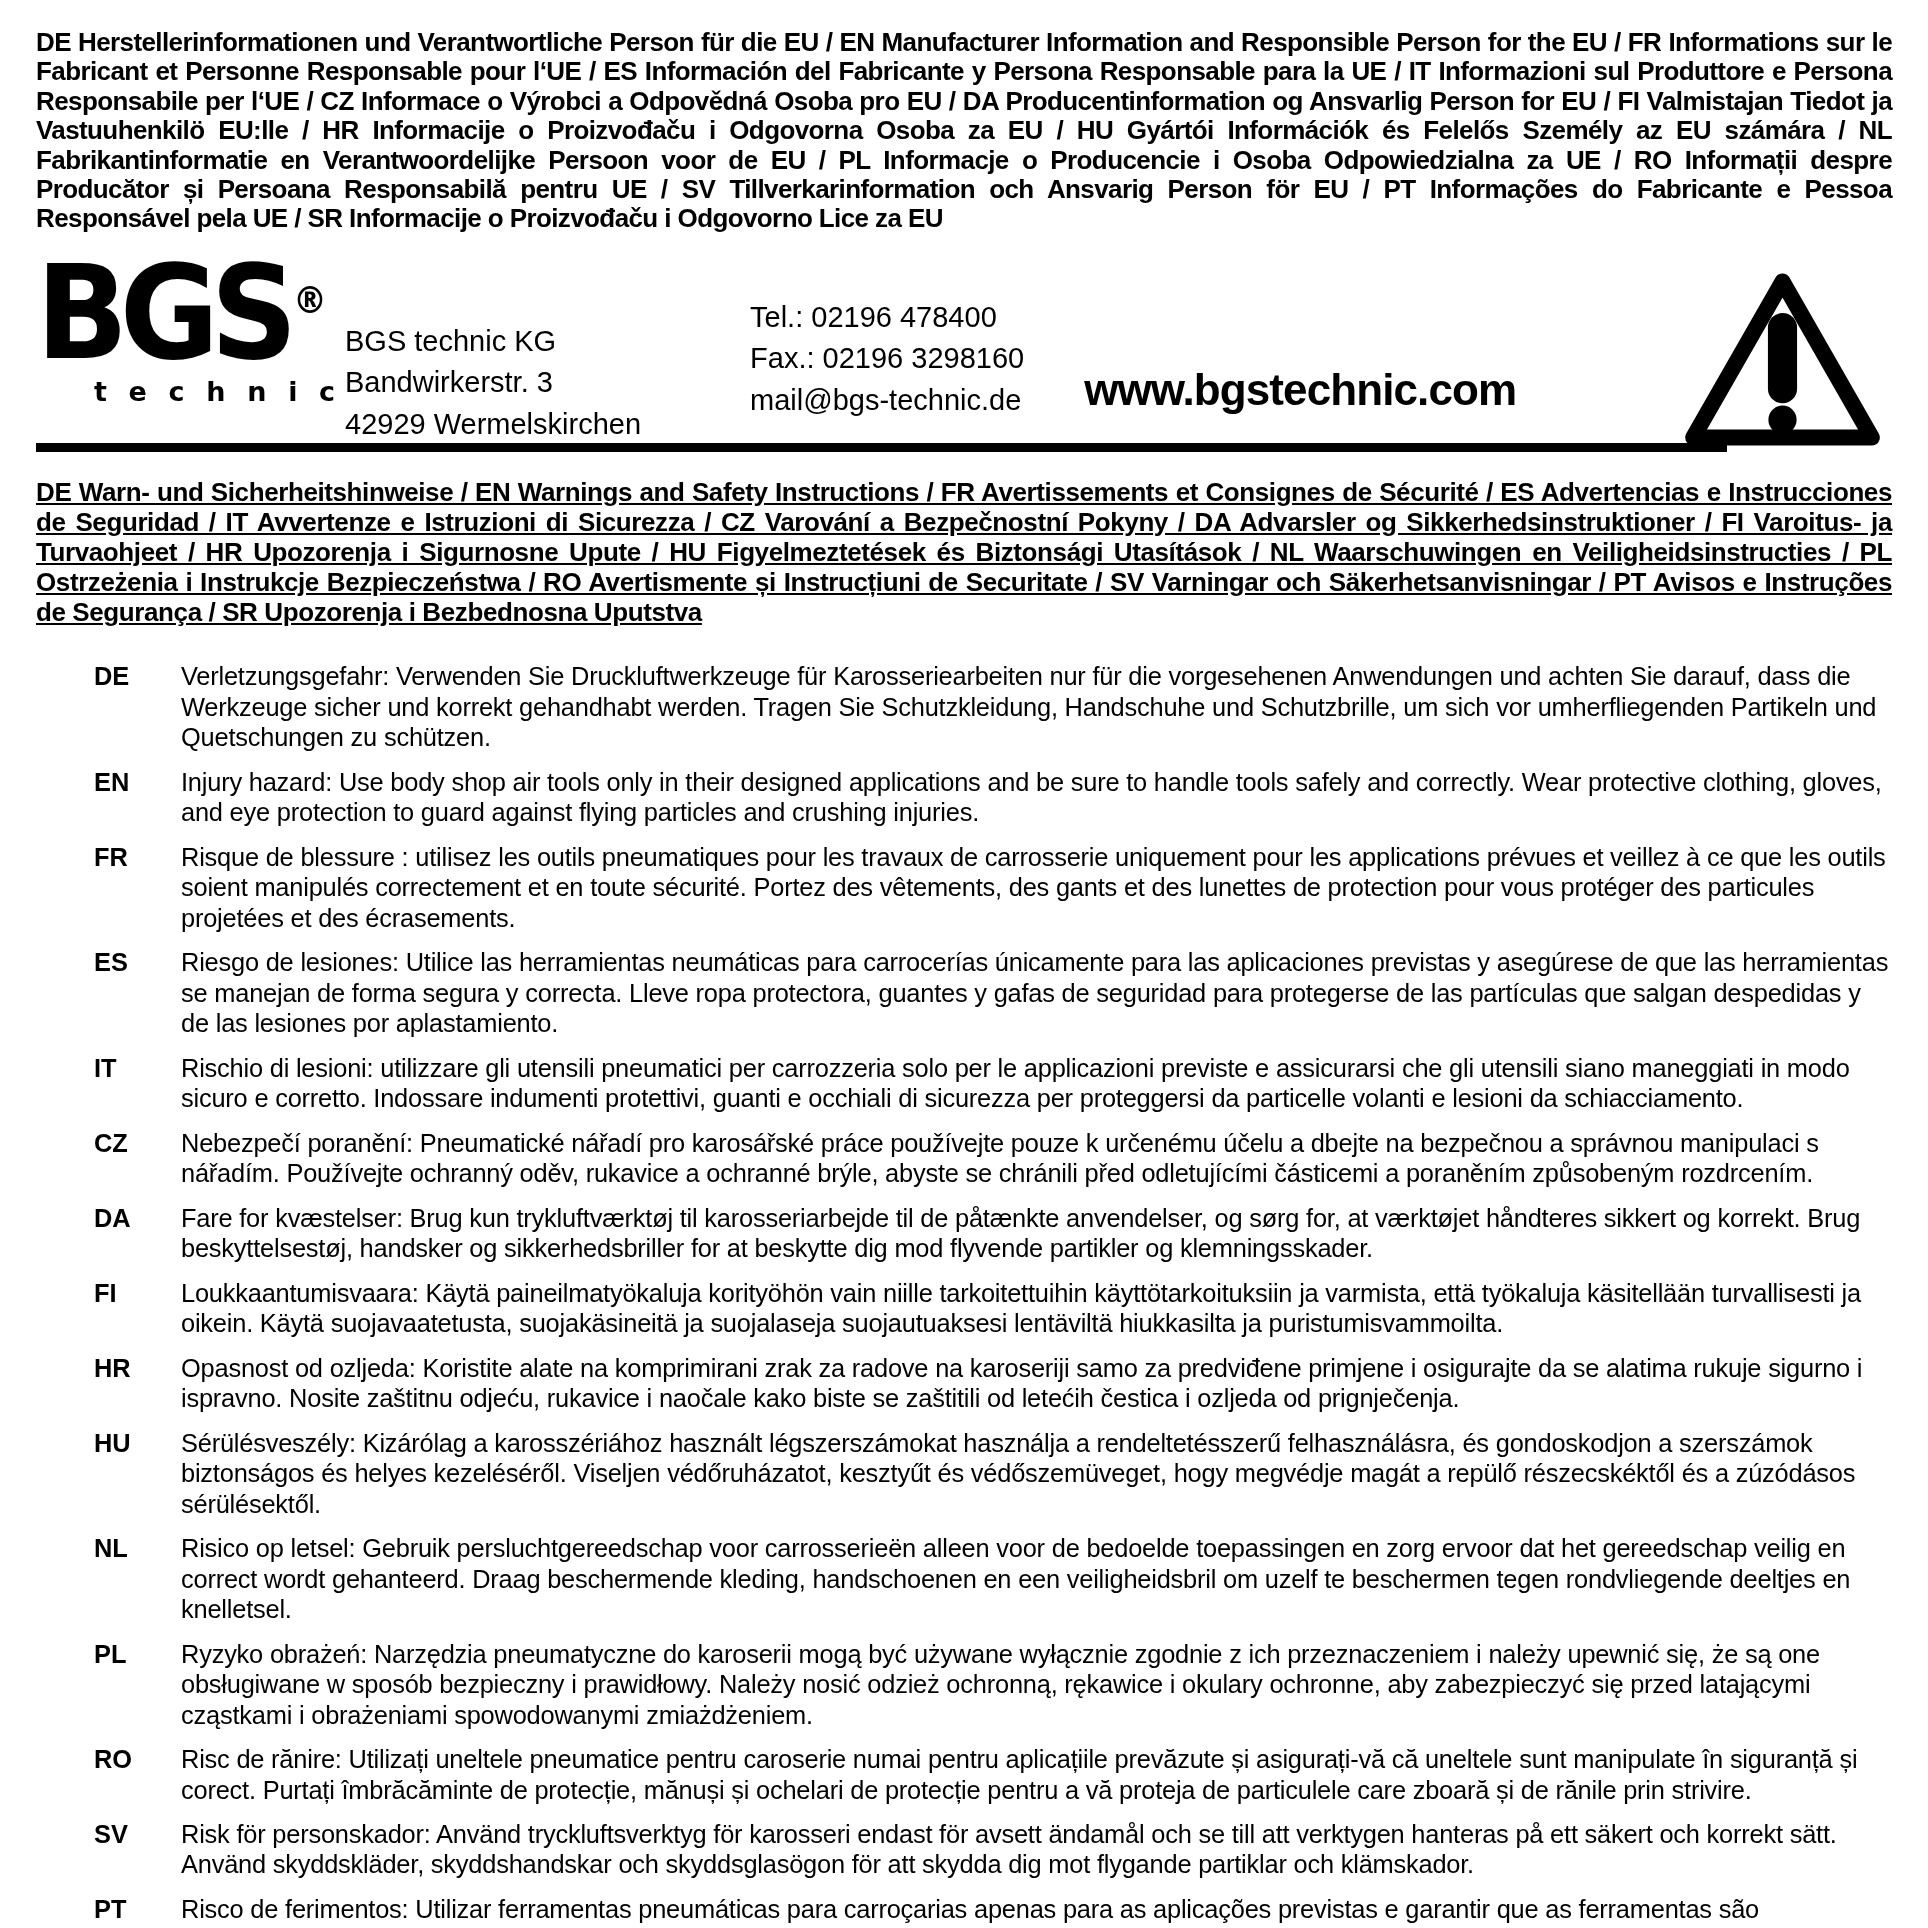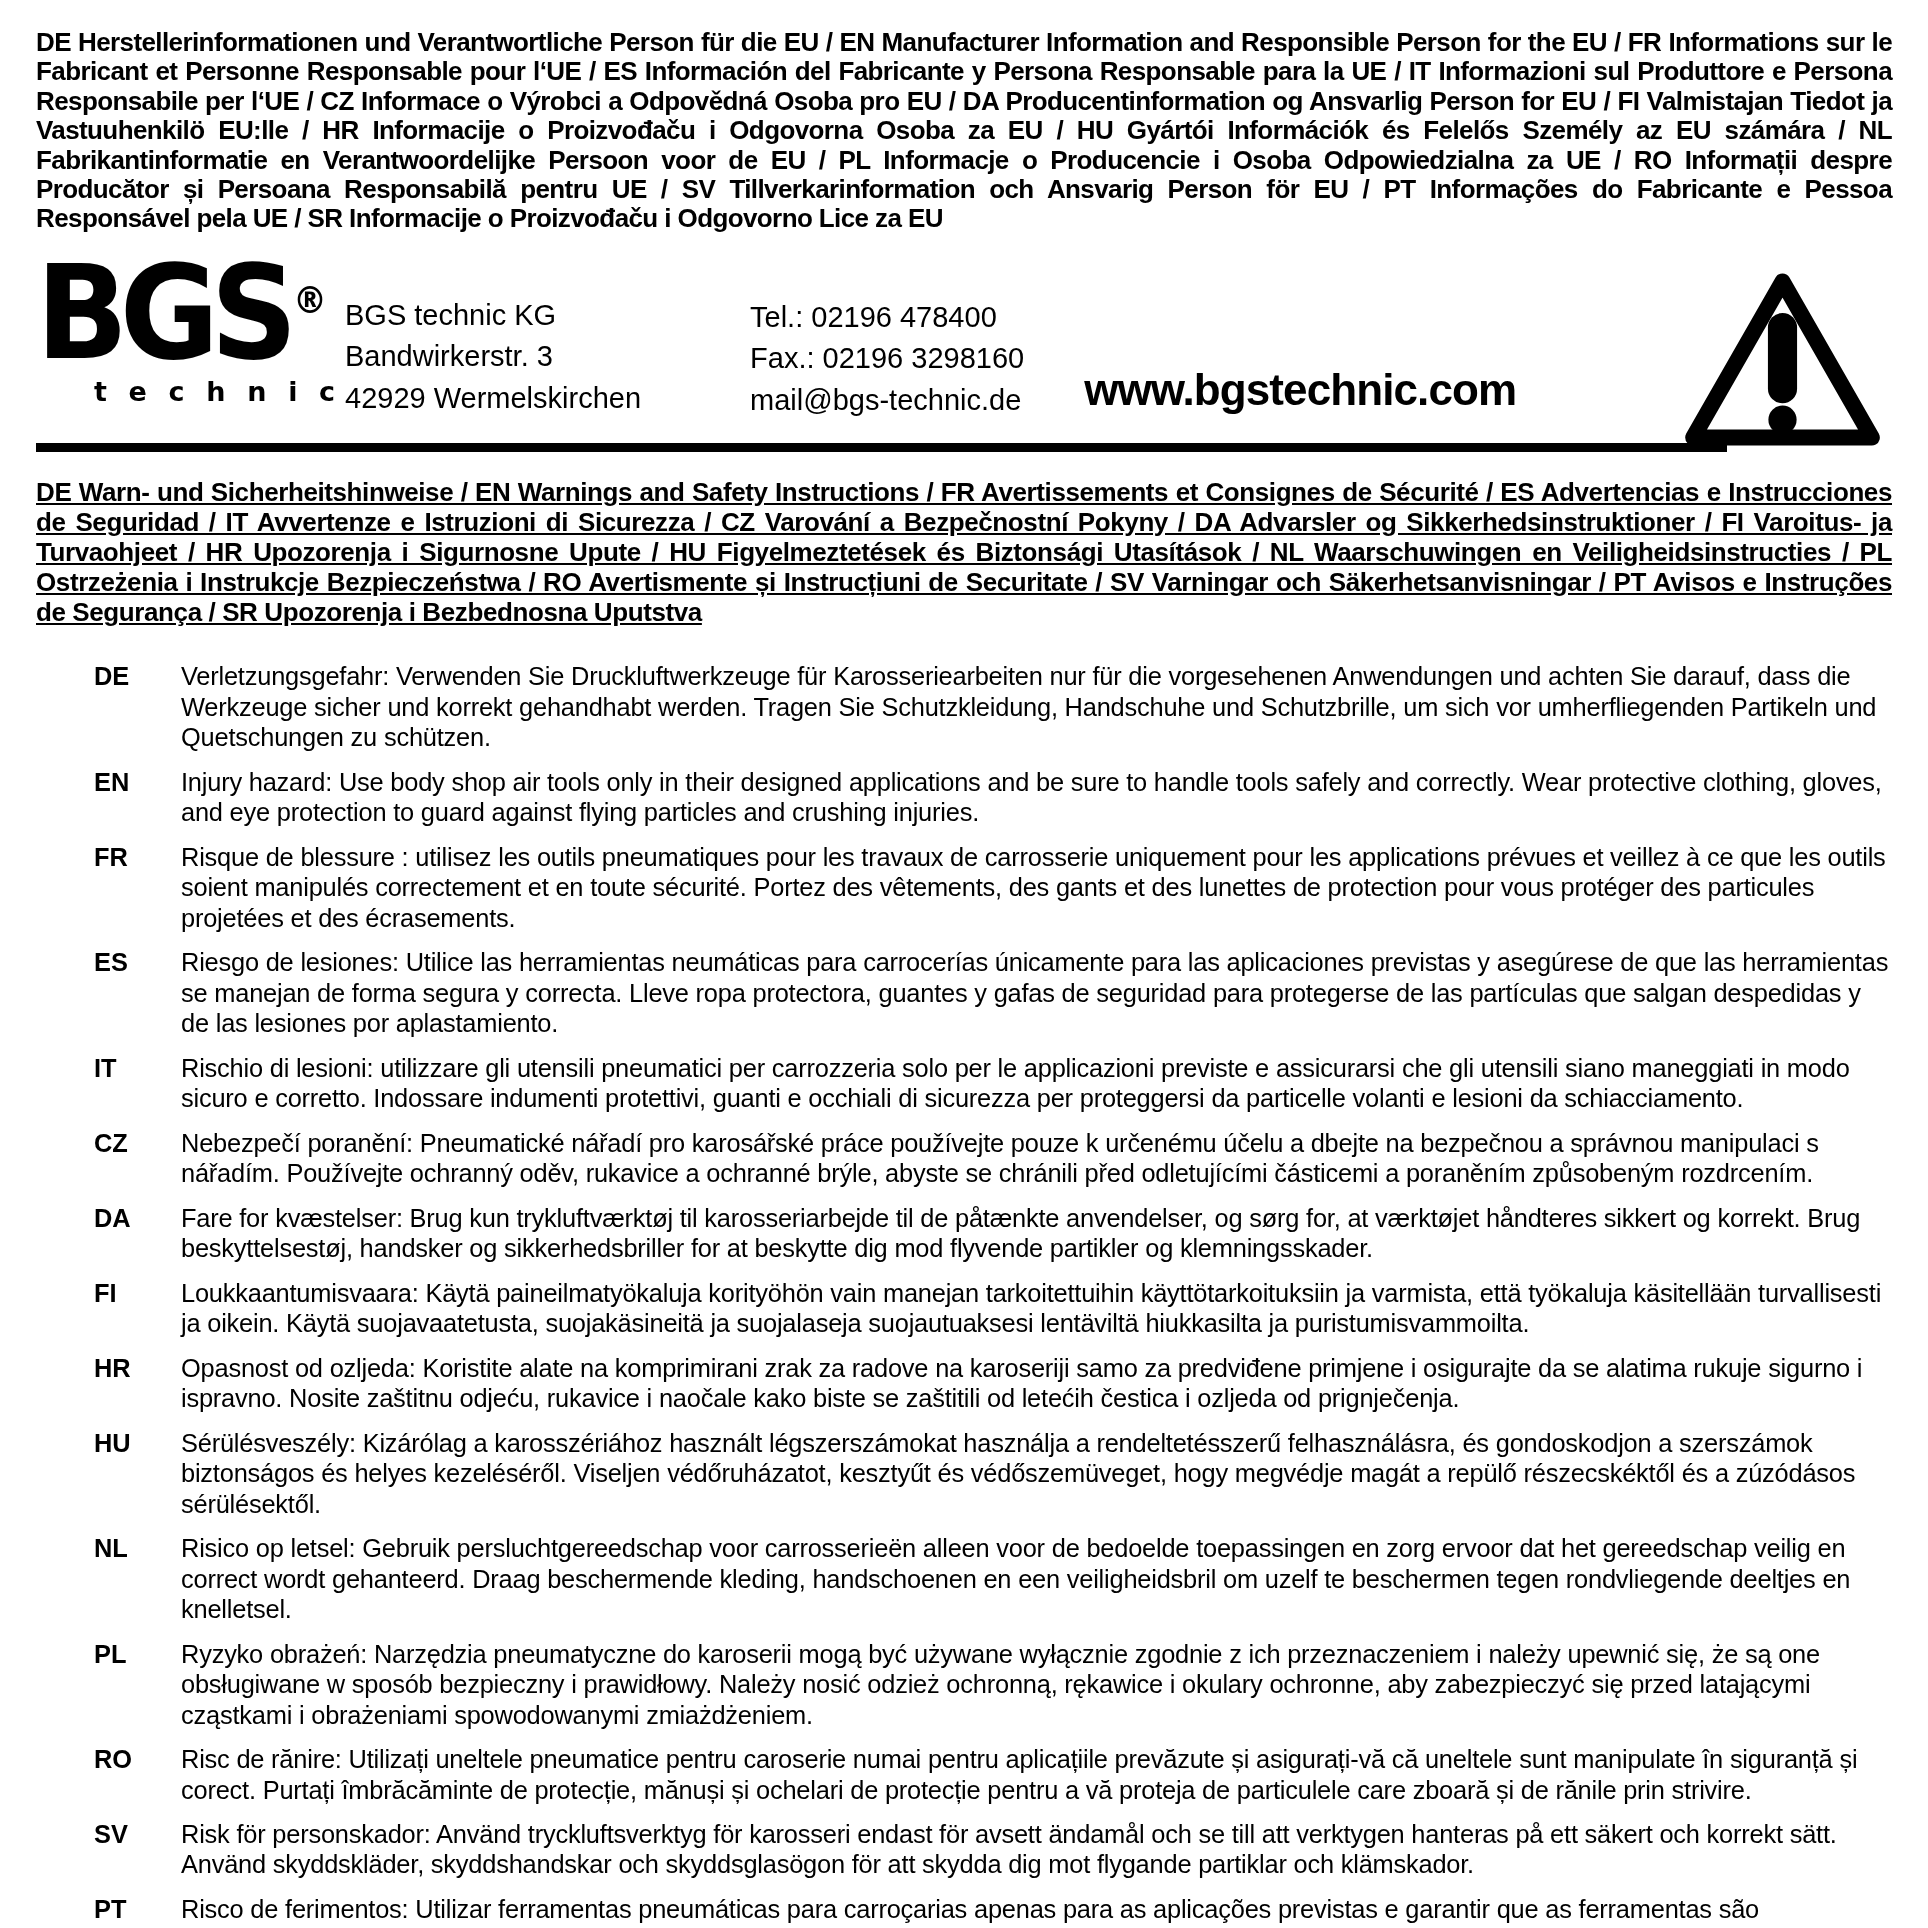--- a/index.html
+++ b/index.html
@@ -37,21 +37,21 @@
   .logo-sub {
     font-family:"DejaVu Sans", sans-serif;
     font-weight:bold;
     font-size:27px;
     letter-spacing:21.7px;
     margin-left:58px;
     margin-top:13px;
     white-space:nowrap;
   }
 
-  .addr  { margin-left:53px;  margin-top:39px; font-size:29px; line-height:1.42; }
+  .addr  { margin-left:53px;  margin-top:65px; font-size:29px; line-height:1.42; }
   .contact { margin-left:109px; margin-top:41px; font-size:29px; line-height:1.42; }
   .website { margin-left:60px; margin-top:109px; font-size:44px; font-weight:bold; letter-spacing:-0.9px;text-align:center; }
 
   .triangle-wrap { position:absolute; right:7.5px; bottom:-13px; width:205px; height:181px; }
 
   .rule { height:9.4px; background:#000; width:1691px; margin-top:5.6px; }
 
   .safety-title {
     margin-top:24.5px;
     font-weight:bold;
@@ -129,21 +129,21 @@
     <div class="item">
         <div class="code">CZ</div>
         <div class="text">Nebezpečí poranění: Pneumatické nářadí pro karosářské práce používejte pouze k určenému účelu a dbejte na bezpečnou a správnou manipulaci s nářadím. Používejte ochranný oděv, rukavice a ochranné brýle, abyste se chránili před odletujícími částicemi a poraněním způsobeným rozdrcením.</div>
       </div>
     <div class="item">
         <div class="code">DA</div>
         <div class="text">Fare for kvæstelser: Brug kun trykluftværktøj til karosseriarbejde til de påtænkte anvendelser, og sørg for, at værktøjet håndteres sikkert og korrekt. Brug beskyttelsestøj, handsker og sikkerhedsbriller for at beskytte dig mod flyvende partikler og klemningsskader.</div>
       </div>
     <div class="item">
         <div class="code">FI</div>
-        <div class="text">Loukkaantumisvaara: Käytä paineilmatyökaluja korityöhön vain manejan tarkoitettuihin käyttötarkoituksiin ja varmista, että työkaluja käsitellään turvallisesti ja oikein. Käytä suojavaatetusta, suojakäsineitä ja suojalaseja suojautuaksesi lentäviltä hiukkasilta ja puristumisvammoilta.</div>
+        <div class="text">Loukkaantumisvaara: Käytä paineilmatyökaluja korityöhön vain niille tarkoitettuihin käyttötarkoituksiin ja varmista, että työkaluja käsitellään turvallisesti ja oikein. Käytä suojavaatetusta, suojakäsineitä ja suojalaseja suojautuaksesi lentäviltä hiukkasilta ja puristumisvammoilta.</div>
       </div>
     <div class="item">
         <div class="code">HR</div>
         <div class="text">Opasnost od ozljeda: Koristite alate na komprimirani zrak za radove na karoseriji samo za predviđene primjene i osigurajte da se alatima rukuje sigurno i ispravno. Nosite zaštitnu odjeću, rukavice i naočale kako biste se zaštitili od letećih čestica i ozljeda od prignječenja.</div>
       </div>
     <div class="item">
         <div class="code">HU</div>
         <div class="text">Sérülésveszély: Kizárólag a karosszériához használt légszerszámokat használja a rendeltetésszerű felhasználásra, és gondoskodjon a szerszámok biztonságos és helyes kezeléséről. Viseljen védőruházatot, kesztyűt és védőszemüveget, hogy megvédje magát a repülő részecskéktől és a zúzódásos sérülésektől.</div>
       </div>
     <div class="item">

